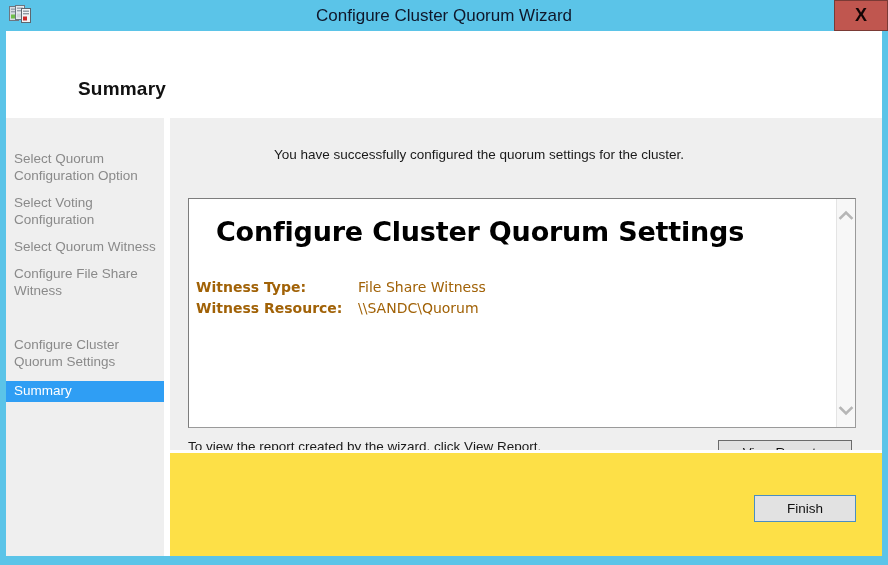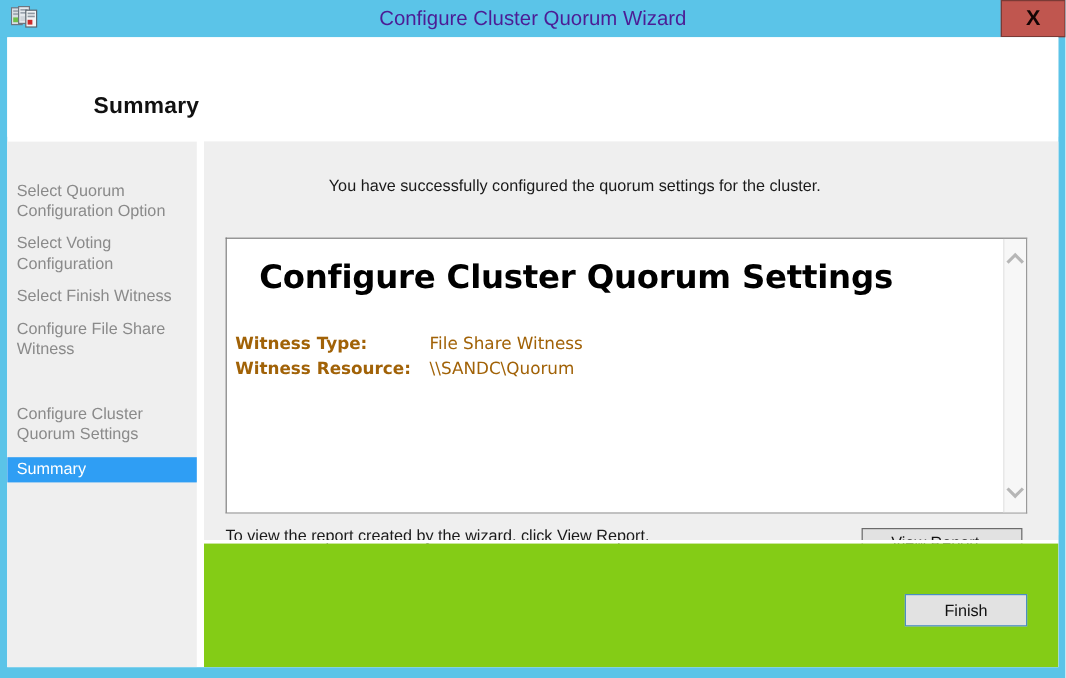--- a/index.html
+++ b/index.html
@@ -32,21 +32,21 @@
     left: 9px; top: 5px;
     width: 24px; height: 22px;
   }
   #title-text {
     position: absolute;
     left: 0; top: 0;
     width: 888px; height: 31px;
     line-height: 31px;
     text-align: center;
     font-size: 17px;
-    color: #4c1d95;
+    color: #0f172a;
     font-family: "Liberation Sans", sans-serif;
   }
   #close-button {
     position: absolute;
     right: 0; top: 0;
     width: 54px; height: 31px;
     background: #c0564f;
     border: 1px solid #7a3a35;
     box-sizing: border-box;
     color: #140505;
@@ -238,21 +238,21 @@
     left: 0; top: 332px;
     width: 712px;
     height: 3px;
     background: #ffffff;
   }
   #button-bar {
     position: absolute;
     left: 0; top: 335px;
     width: 712px;
     height: 103px;
-    background: #84cc16;
+    background: #fde047;
   }
   #finish-button {
     position: absolute;
     left: 584px; top: 42px;
     width: 102px;
     height: 27px;
     background: #e2e2e2;
     border: 1px solid #4a8ec2;
     box-sizing: border-box;
     font-size: 13.5px;
@@ -296,21 +296,21 @@
     </div>
 
     <div id="sidebar">
       <div class="nav-item" style="top:33px;">
         <span>Select Quorum Configuration Option</span>
       </div>
       <div class="nav-item" style="top:77px;">
         <span>Select Voting Configuration</span>
       </div>
       <div class="nav-item" style="top:121px;">
-        <span>Select Finish Witness</span>
+        <span>Select Quorum Witness</span>
       </div>
       <div class="nav-item" style="top:148px;">
         <span>Configure File Share Witness</span>
       </div>
       <div class="nav-item" style="top:219px;">
         <span>Configure Cluster Quorum Settings</span>
       </div>
       <div class="nav-item active" style="top:263px;">
         <span>Summary</span>
       </div>

